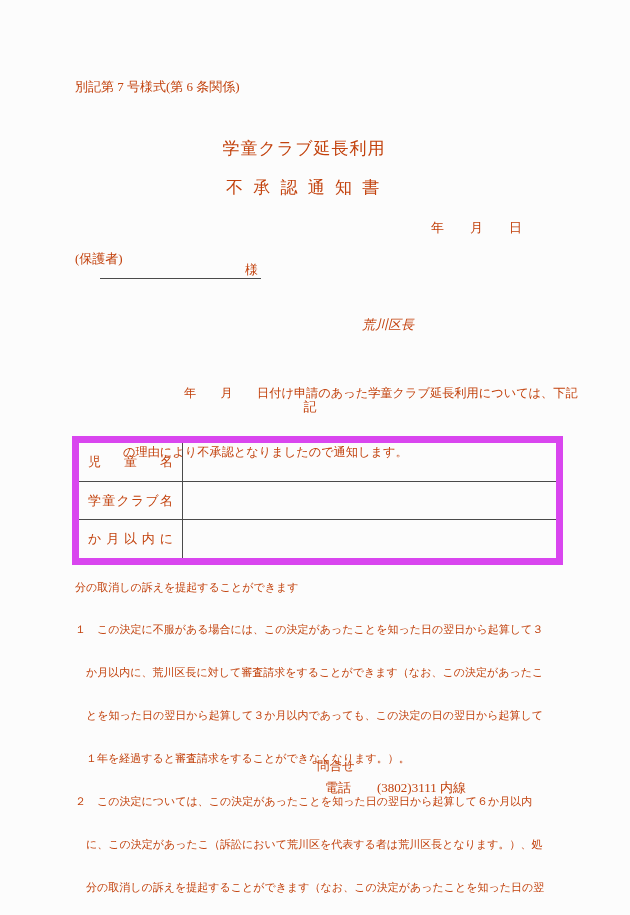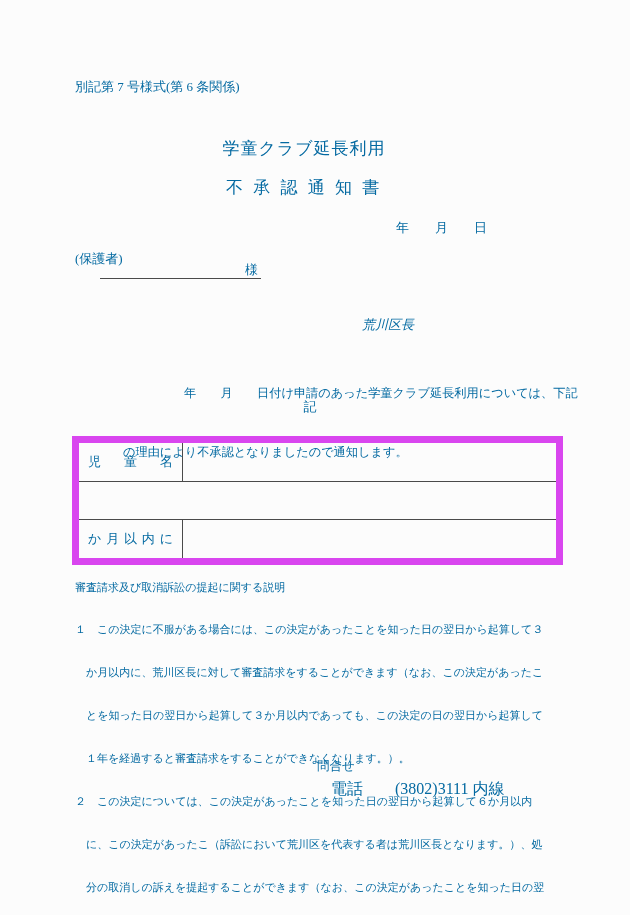--- a/index.html
+++ b/index.html
@@ -6,21 +6,21 @@
     margin: 0;
     padding: 0;
     background: #e8e8e8;
   }
   .page {
     position: relative;
     width: 630px;
     height: 915px;
     margin: 0 auto;
     background: #fcfcfc;
-    color: #0369a1;
+    color: #c2410c;
     font-family: "Liberation Serif", "DejaVu Serif", serif;
     overflow: hidden;
   }
   .abs { position: absolute; white-space: pre; }
 
   .form-number {
     left: 75px; top: 78px;
     font-size: 13px;
   }
   .title-line1 {
@@ -29,21 +29,21 @@
     font-size: 17px;
     letter-spacing: 1px;
   }
   .title-line2 {
     left: 0; width: 608px; top: 176px;
     text-align: center;
     font-size: 17px;
     letter-spacing: 3px;
   }
   .issue-date {
-    left: 396px; top: 219px;
+    left: 431px; top: 219px;
     font-size: 13px;
   }
   .guardian-label {
     left: 75px; top: 250px;
     font-size: 13px;
   }
   .name-line {
     left: 100px; top: 261px;
     width: 158px; height: 17px;
     border-bottom: 1px solid #4a4a4a;
@@ -104,22 +104,21 @@
     line-height: 14.3px;
   }
   .notes div { white-space: pre; }
 
   .contact-label {
     left: 317px; top: 758px;
     font-size: 12.5px;
   }
   .contact-phone {
     left: 325px; top: 779px;
-    font-size: 16px;
-    margin-left: 6px;
+    font-size: 13px;
   }
 </style>
 </head>
 <body>
 
 <div class="page">
 
   <div class="abs form-number">別記第 7 号様式(第 6 条関係)</div>
 
   <div class="abs title-line1">学童クラブ延長利用</div>
@@ -138,30 +137,31 @@
   </div>
 
   <div class="abs record-mark">記</div>
 
   <div class="doc-table">
     <div class="t-row">
       <span class="t-label">児童名</span>
       <span class="t-value"></span>
     </div>
     <div class="t-row">
+      <span class="t-label">学童クラブ名</span>
       <span class="t-value"></span>
     </div>
     <div class="t-row">
       <span class="t-label">か月以内に</span>
       <span class="t-value"></span>
     </div>
   </div>
 
   <div class="abs notes">
-    <div>審査請求及び取消訴訟の提起に関する説明</div>
+    <div>分の取消しの訴えを提起することができます</div>
     <div>１　この決定に不服がある場合には、この決定があったことを知った日の翌日から起算して３</div>
     <div>　か月以内に、荒川区長に対して審査請求をすることができます（なお、この決定があったこ</div>
     <div>　とを知った日の翌日から起算して３か月以内であっても、この決定の日の翌日から起算して</div>
     <div>　１年を経過すると審査請求をすることができなくなります。）。</div>
     <div>２　この決定については、この決定があったことを知った日の翌日から起算して６か月以内</div>
     <div>　に、この決定があったこ（訴訟において荒川区を代表する者は荒川区長となります。）、処</div>
     <div>　分の取消しの訴えを提起することができます（なお、この決定があったことを知った日の翌</div>
     
     
     

